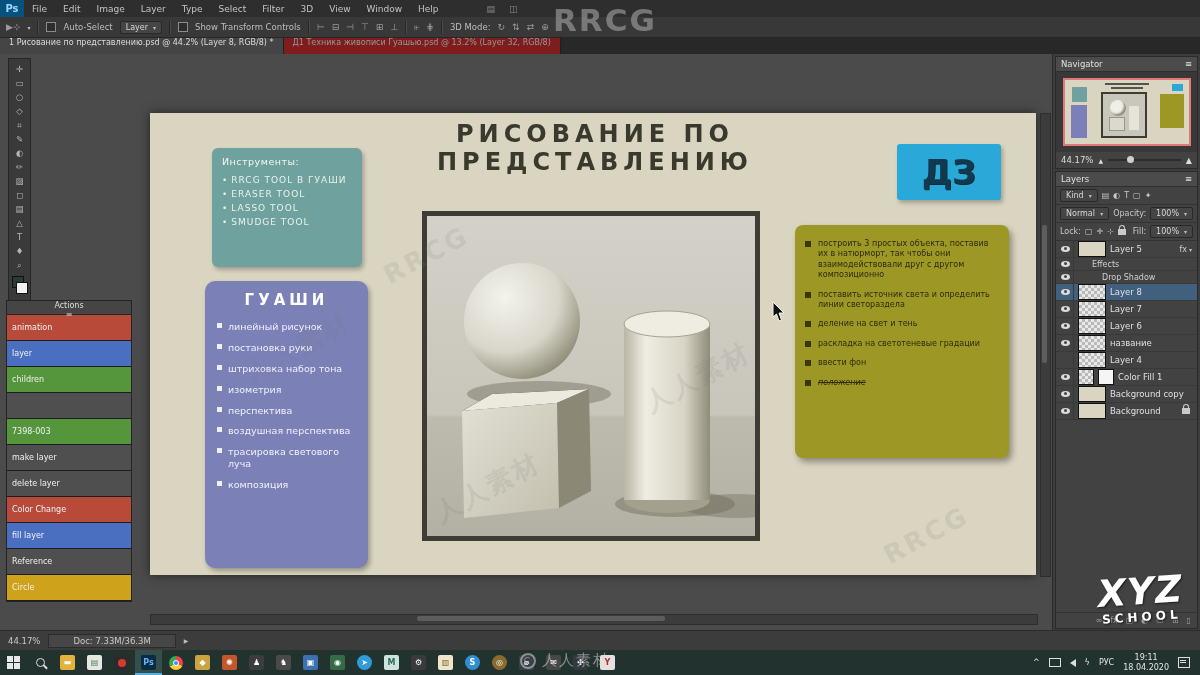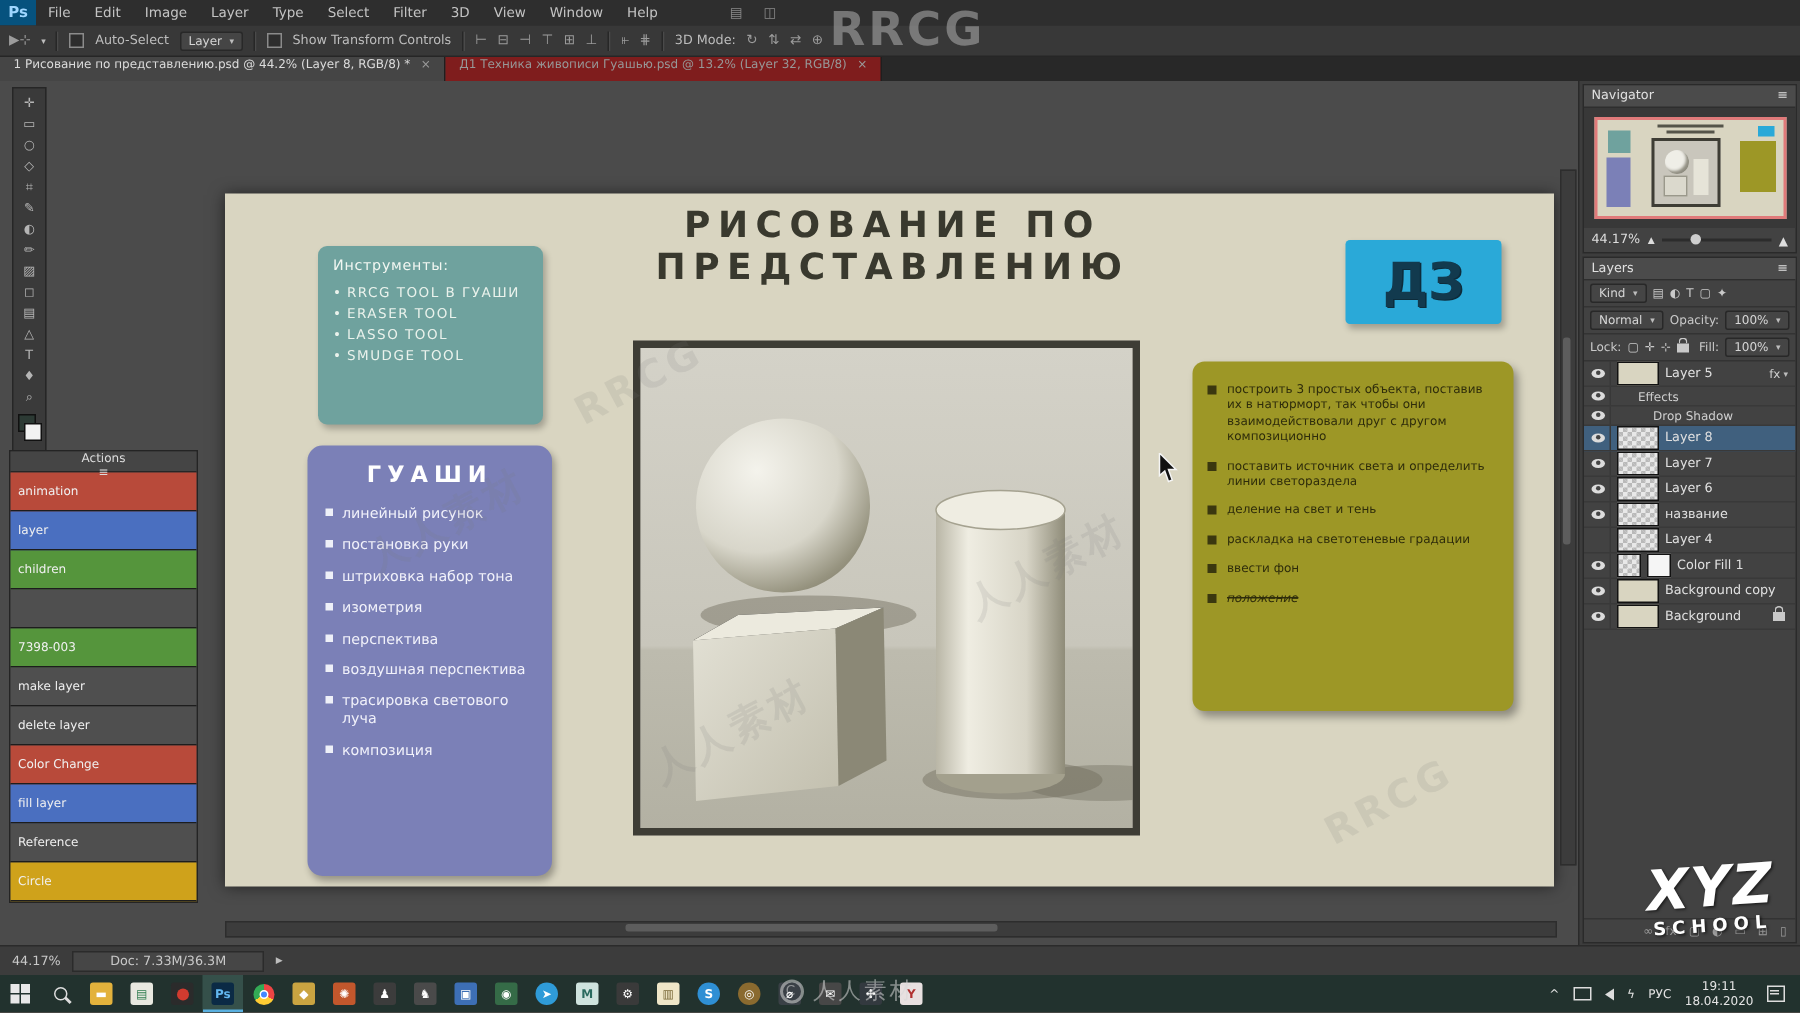--- a/index.html
+++ b/index.html
@@ -20,22 +20,22 @@
               padding-left:6px;font-size:8.5px;color:#bdbdbd;box-sizing:border-box;}
   .sep{width:1px;height:13px;background:#272727;border-right:1px solid #4a4a4a;}
   .cb{width:8px;height:8px;border:1px solid #8b8b8b;background:#2d2d2d;display:inline-block;}
   .dd{display:flex;align-items:center;gap:5px;background:#454545;border:1px solid #282828;
       border-radius:2px;padding:1px 5px;font-size:8px;color:#d6d6d6;}
   .caret{font-size:6px;color:#bdbdbd;}
   .glyph{color:#9c9c9c;font-size:9px;}
 
   .tabbar{position:absolute;left:0;top:38px;width:1200px;height:16px;background:#282828;
           display:flex;font-size:8px;}
-  .tab{display:flex;align-items:flex-start;gap:7px;padding:0 9px;background:#454545;color:#dcdcdc;
-       border-right:1px solid #1f1f1f;}
+  .tab{display:flex;align-items:flex-end;gap:7px;padding:0 9px;background:#454545;color:#dcdcdc;
+       border-right:1px solid #1f1f1f;flex-direction:column;}
   .tab.inactive{background:#7f1d1d;color:#979797;}
   .tab .x{color:#9a9a9a;font-size:8px;}
 
   
   .canvas{position:absolute;left:0;top:54px;width:1200px;height:576px;background:#4b4b4b;}
 
   
   .toolbar{position:absolute;left:8px;top:4px;width:23px;height:250px;background:#3a3a3a;
            border:1px solid #262626;display:flex;flex-direction:column;align-items:center;
            padding-top:3px;box-sizing:border-box;}
@@ -47,21 +47,21 @@
 
   
   .actions{position:absolute;left:6px;top:246px;width:124px;background:#3a3a3a;
            border:1px solid #242424;font-size:8px;}
   .actions-h{height:13px;display:flex;align-items:center;justify-content:space-between;
              padding:0 5px;background:#454545;color:#ddd;border-bottom:1px solid #262626;flex-direction:column;}
   .action-row{height:26px;display:flex;align-items:center;padding:0 5px;color:#f0f0f0;
               border-bottom:1px solid #1d1d1d;box-sizing:border-box;}
 
   
-  .doc{position:absolute;left:150px;top:75px;width:886px;height:462px;background:#d9d5c1;
+  .doc{position:absolute;left:150px;top:59px;width:886px;height:462px;background:#d9d5c1;
        box-shadow:0 0 10px rgba(0,0,0,.55);}
   .poster-title{position:absolute;left:253px;top:8px;width:384px;text-align:center;
                 color:#39392e;font-weight:bold;font-size:24px;letter-spacing:5px;line-height:1.15;}
   .badge{position:absolute;left:747px;top:31px;width:104px;height:56px;border-radius:3px;
          display:flex;align-items:center;justify-content:center;font-size:34px;font-weight:bold;
          color:#123a4e;text-shadow:1px 1px 0 #0d2c3b;box-shadow:2px 3px 4px rgba(0,0,0,.25);}
   .tools-box{position:absolute;left:62px;top:35px;width:150px;height:119px;border-radius:6px;
              padding:8px 10px;box-sizing:border-box;color:#eaf2ec;font-size:9px;
              box-shadow:2px 3px 4px rgba(0,0,0,.25);}
   .tools-box .hdr{font-size:9.5px;letter-spacing:.5px;margin-bottom:8px;color:#f2f7f2;}

